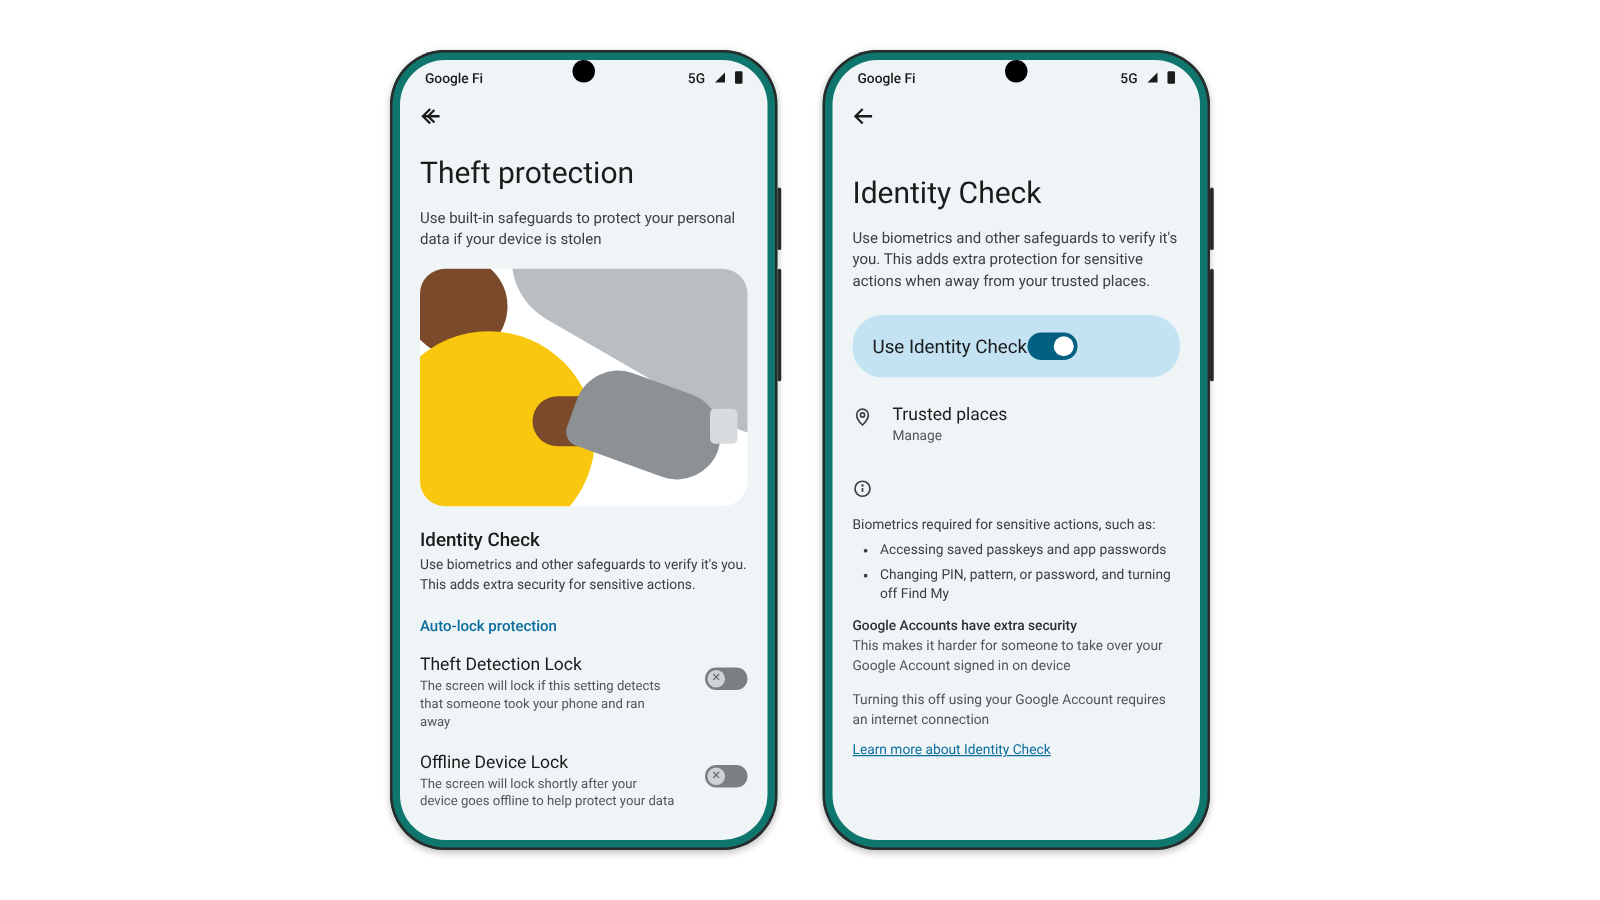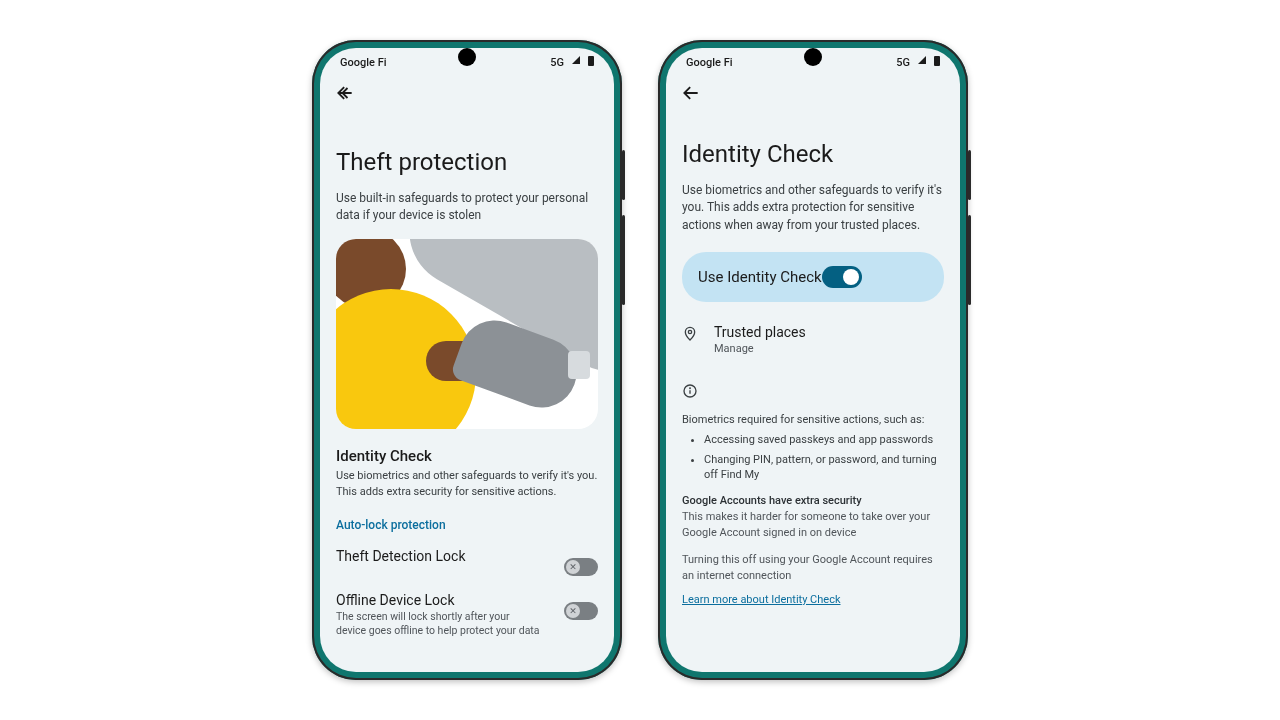--- a/index.html
+++ b/index.html
@@ -38,38 +38,38 @@
   .statusbar {
     display: flex;
     justify-content: space-between;
     align-items: center;
     padding: 4px 20px 0 20px;
     height: 24px;
     font-size: 11px;
     font-weight: 500;
     color: #1b1b1b;
   }
-  .statusbar .right { display:flex; gap:8px; }
+  .statusbar .right { display:flex; align-items:center; gap:8px; }
   .notch {
     position: absolute;
     top: 8px; left: 50%;
     transform: translateX(-50%);
     width: 18px; height: 18px;
     background: #000; border-radius: 50%;
     z-index: 5;
   }
   .topbar { padding: 10px 14px 0 14px; }
   .back-arrow {
     width: 22px; height: 22px;
     display: flex; align-items: center; justify-content: center;
     cursor: pointer;
     color: #1b1b1b;
   }
   .content { padding: 0 16px 8px 16px; }
-  .page-title { font-size: 24px; font-weight: 400; margin-top: 44px; margin-bottom: 14px; letter-spacing: 0; }
+  .page-title { font-size: 24px; font-weight: 400; margin-top: 20px; margin-bottom: 14px; letter-spacing: 0; }
   .page-sub { font-size: 12px; color: #3b4043; line-height: 1.45; }
 
   
   .illus {
     margin-top: 14px;
     width: 100%;
     height: 190px;
     background: #ffffff;
     border-radius: 20px;
     position: relative;
@@ -217,20 +217,21 @@
       </div>
 
       <div class="section-head">Identity Check</div>
       <div class="section-sub">Use biometrics and other safeguards to verify it's you. This adds extra security for sensitive actions.</div>
 
       <div class="link-text">Auto-lock protection</div>
 
       <div class="toggle-row">
         <div class="txt">
           <div class="row-title">Theft Detection Lock</div>
+          <div class="row-sub">The screen will lock if this setting detects that someone took your phone and ran away</div>
         </div>
         <div class="switch">
           <div class="knob">✕</div>
         </div>
       </div>
 
       <div class="toggle-row">
         <div class="txt">
           <div class="row-title">Offline Device Lock</div>
           <div class="row-sub">The screen will lock shortly after your device goes offline to help protect your data</div>

